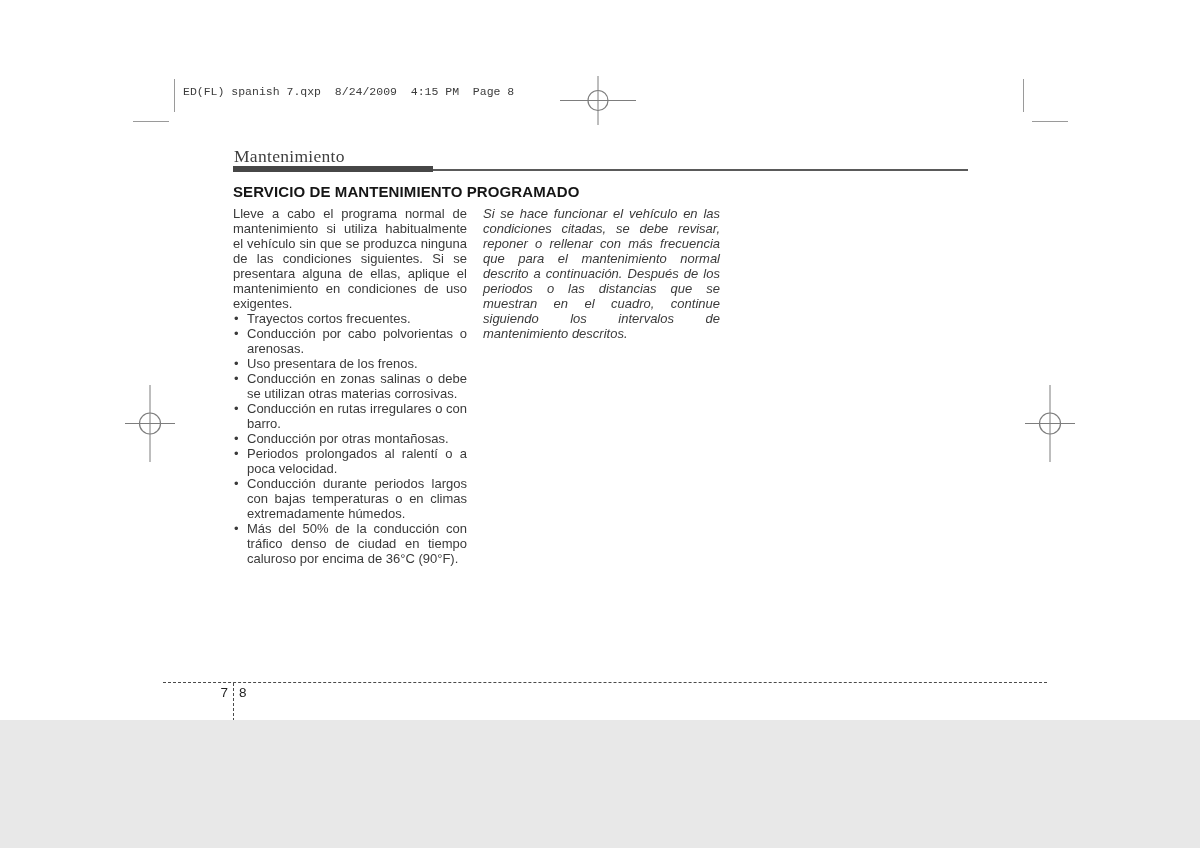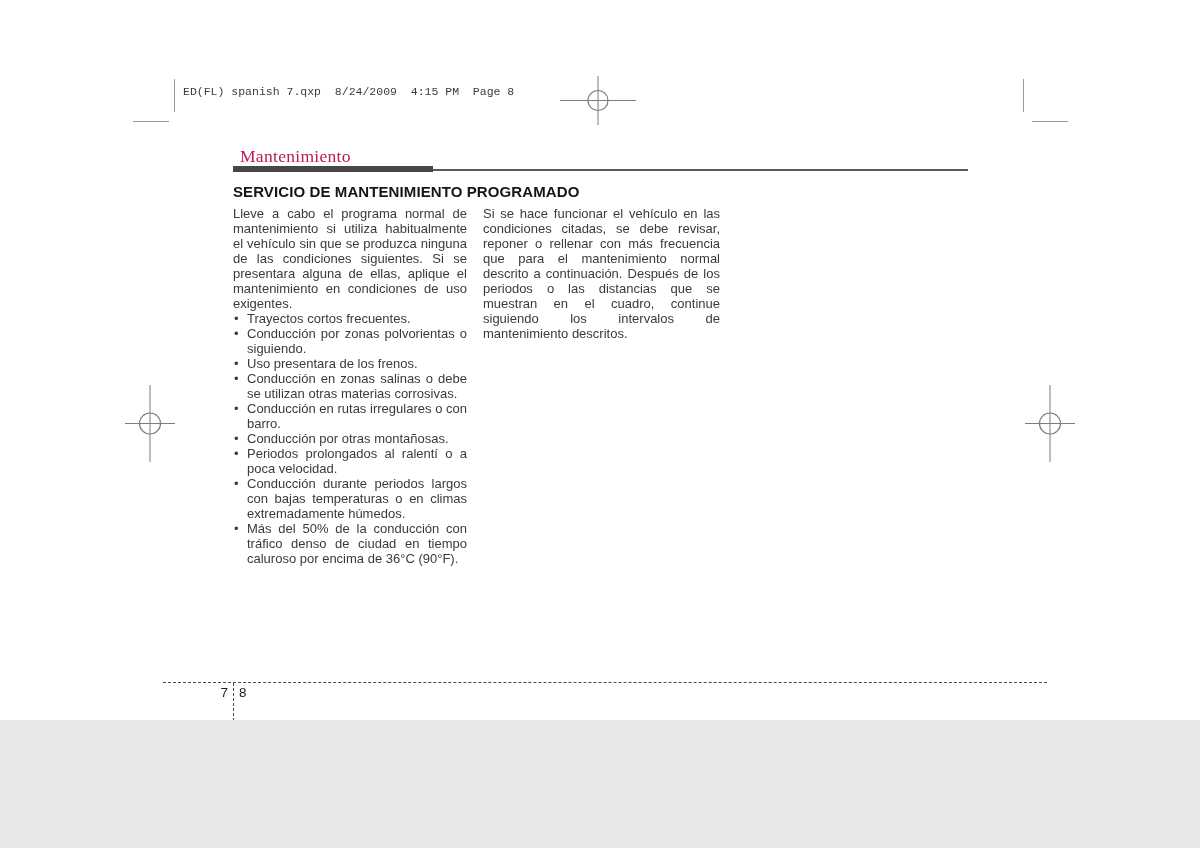--- a/index.html
+++ b/index.html
@@ -27,23 +27,22 @@
   .mark.v { width: 1px; height: 33px; }
   
   .reg { position: absolute; }
   .reg svg { display: block; }
   
   .section-title {
     position: absolute;
     left: 234px; top: 146px;
     font-family: "Liberation Serif", serif;
     font-size: 17.5px;
-    color: #be185d;
+    color: #404040;
     letter-spacing: 0.3px;
-    margin-left: 6px;
   }
   .rule-thin {
     position: absolute;
     left: 233px; top: 169px;
     width: 735px; height: 2px;
     background: #5a5a5a;
   }
   .rule-thick {
     position: absolute;
     left: 233px; top: 166px;
@@ -61,21 +60,21 @@
   
   .col {
     position: absolute;
     top: 206px;
     font-size: 13px;
     line-height: 15px;
     color: #3a3a3a;
     text-align: justify;
   }
   .col-left  { left: 233px; width: 234px; }
-  .col-right { left: 483px; width: 237px; }
+  .col-right { left: 483px; width: 237px; font-style: italic; }
   .bullets { list-style: none; margin-top: 0; }
   .bullets li {
     position: relative;
     padding-left: 14px;
     text-align: justify;
   }
   .bullets li .dot {
     position: absolute;
     left: 1px; top: 0;
     font-style: normal;
@@ -150,21 +149,21 @@
   <div class="section-title">Mantenimiento</div>
   <div class="rule-thin"></div>
   <div class="rule-thick"></div>
 
   <div class="page-heading">SERVICIO DE MANTENIMIENTO PROGRAMADO</div>
 
   <div class="col col-left">
     <p>Lleve a cabo el programa normal de mantenimiento si utiliza habitualmente el vehículo sin que se produzca ninguna de las condiciones siguientes. Si se presentara alguna de ellas, aplique el mantenimiento en condiciones de uso exigentes.</p>
     <ul class="bullets">
       <li><span class="dot">•</span><span>Trayectos cortos frecuentes.</span></li>
-      <li><span class="dot">•</span><span>Conducción por zonas polvorientas o siguiendo.</span></li>
+      <li><span class="dot">•</span><span>Conducción por cabo polvorientas o arenosas.</span></li>
       <li><span class="dot">•</span><span>Uso presentara de los frenos.</span></li>
       <li><span class="dot">•</span><span>Conducción en zonas salinas o debe se utilizan otras materias corrosivas.</span></li>
       <li><span class="dot">•</span><span>Conducción en rutas irregulares o con barro.</span></li>
       <li><span class="dot">•</span><span>Conducción por otras montañosas.</span></li>
       <li><span class="dot">•</span><span>Periodos prolongados al ralentí o a poca velocidad.</span></li>
       <li><span class="dot">•</span><span>Conducción durante periodos largos con bajas temperaturas o en climas extremadamente húmedos.</span></li>
       <li><span class="dot">•</span><span>Más del 50% de la conducción con tráfico denso de ciudad en tiempo caluroso por encima de 36°C (90°F).</span></li>
     </ul>
   </div>
 

